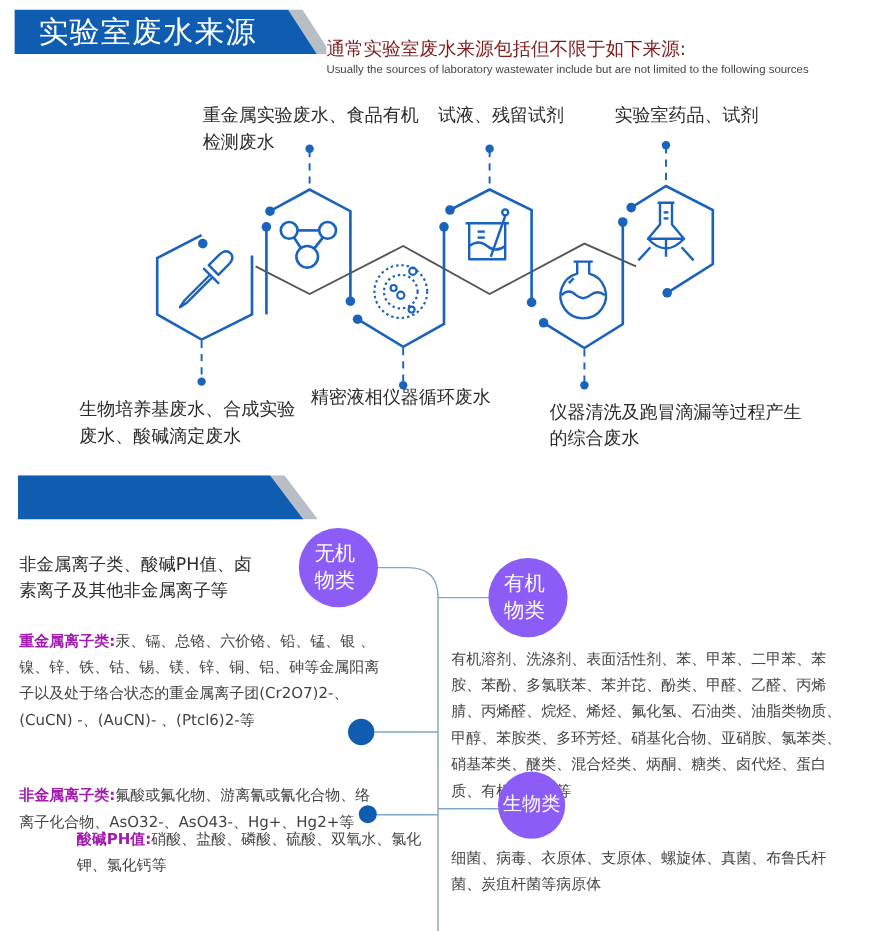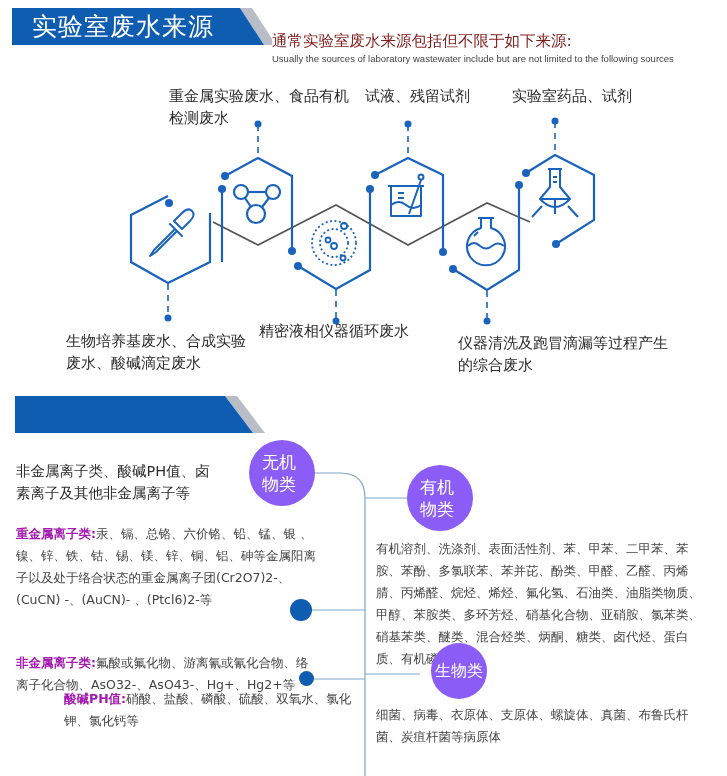--- a/index.html
+++ b/index.html
@@ -172,16 +172,16 @@
 
 <div class="abs para" style="left:16px;top:688px;width:300px;margin-left:48px;">
   <b>酸碱PH值:</b><span>硝酸、盐酸、磷酸、硫酸、双氧水、氯化钾、氯化钙等</span>
 </div>
 
 <div class="circle" style="left:407px;top:465px;width:66px;height:66px;">
   <span style="width:40px;display:block;">有机物类</span>
 </div>
 <div class="abs para" style="left:376px;top:538px;width:335px;">有机溶剂、洗涤剂、表面活性剂、苯、甲苯、二甲苯、苯胺、苯酚、多氯联苯、苯并芘、酚类、甲醛、乙醛、丙烯腈、丙烯醛、烷烃、烯烃、氟化氢、石油类、油脂类物质、甲醇、苯胺类、多环芳烃、硝基化合物、亚硝胺、氯苯类、硝基苯类、醚类、混合烃类、炳酮、糖类、卤代烃、蛋白质、有机磷农药等</div>
 
-<div class="circle" style="left:431px;top:643px;width:56px;height:56px;font-family:Liberation Serif, serif;">
+<div class="circle" style="left:415px;top:643px;width:56px;height:56px;font-family:Liberation Serif, serif;">
   <span style="font-size:16px;">生物类</span>
 </div>
 <div class="abs para" style="left:376px;top:704px;width:335px;">细菌、病毒、衣原体、支原体、螺旋体、真菌、布鲁氏杆菌、炭疽杆菌等病原体</div>
 
 </body></html>

